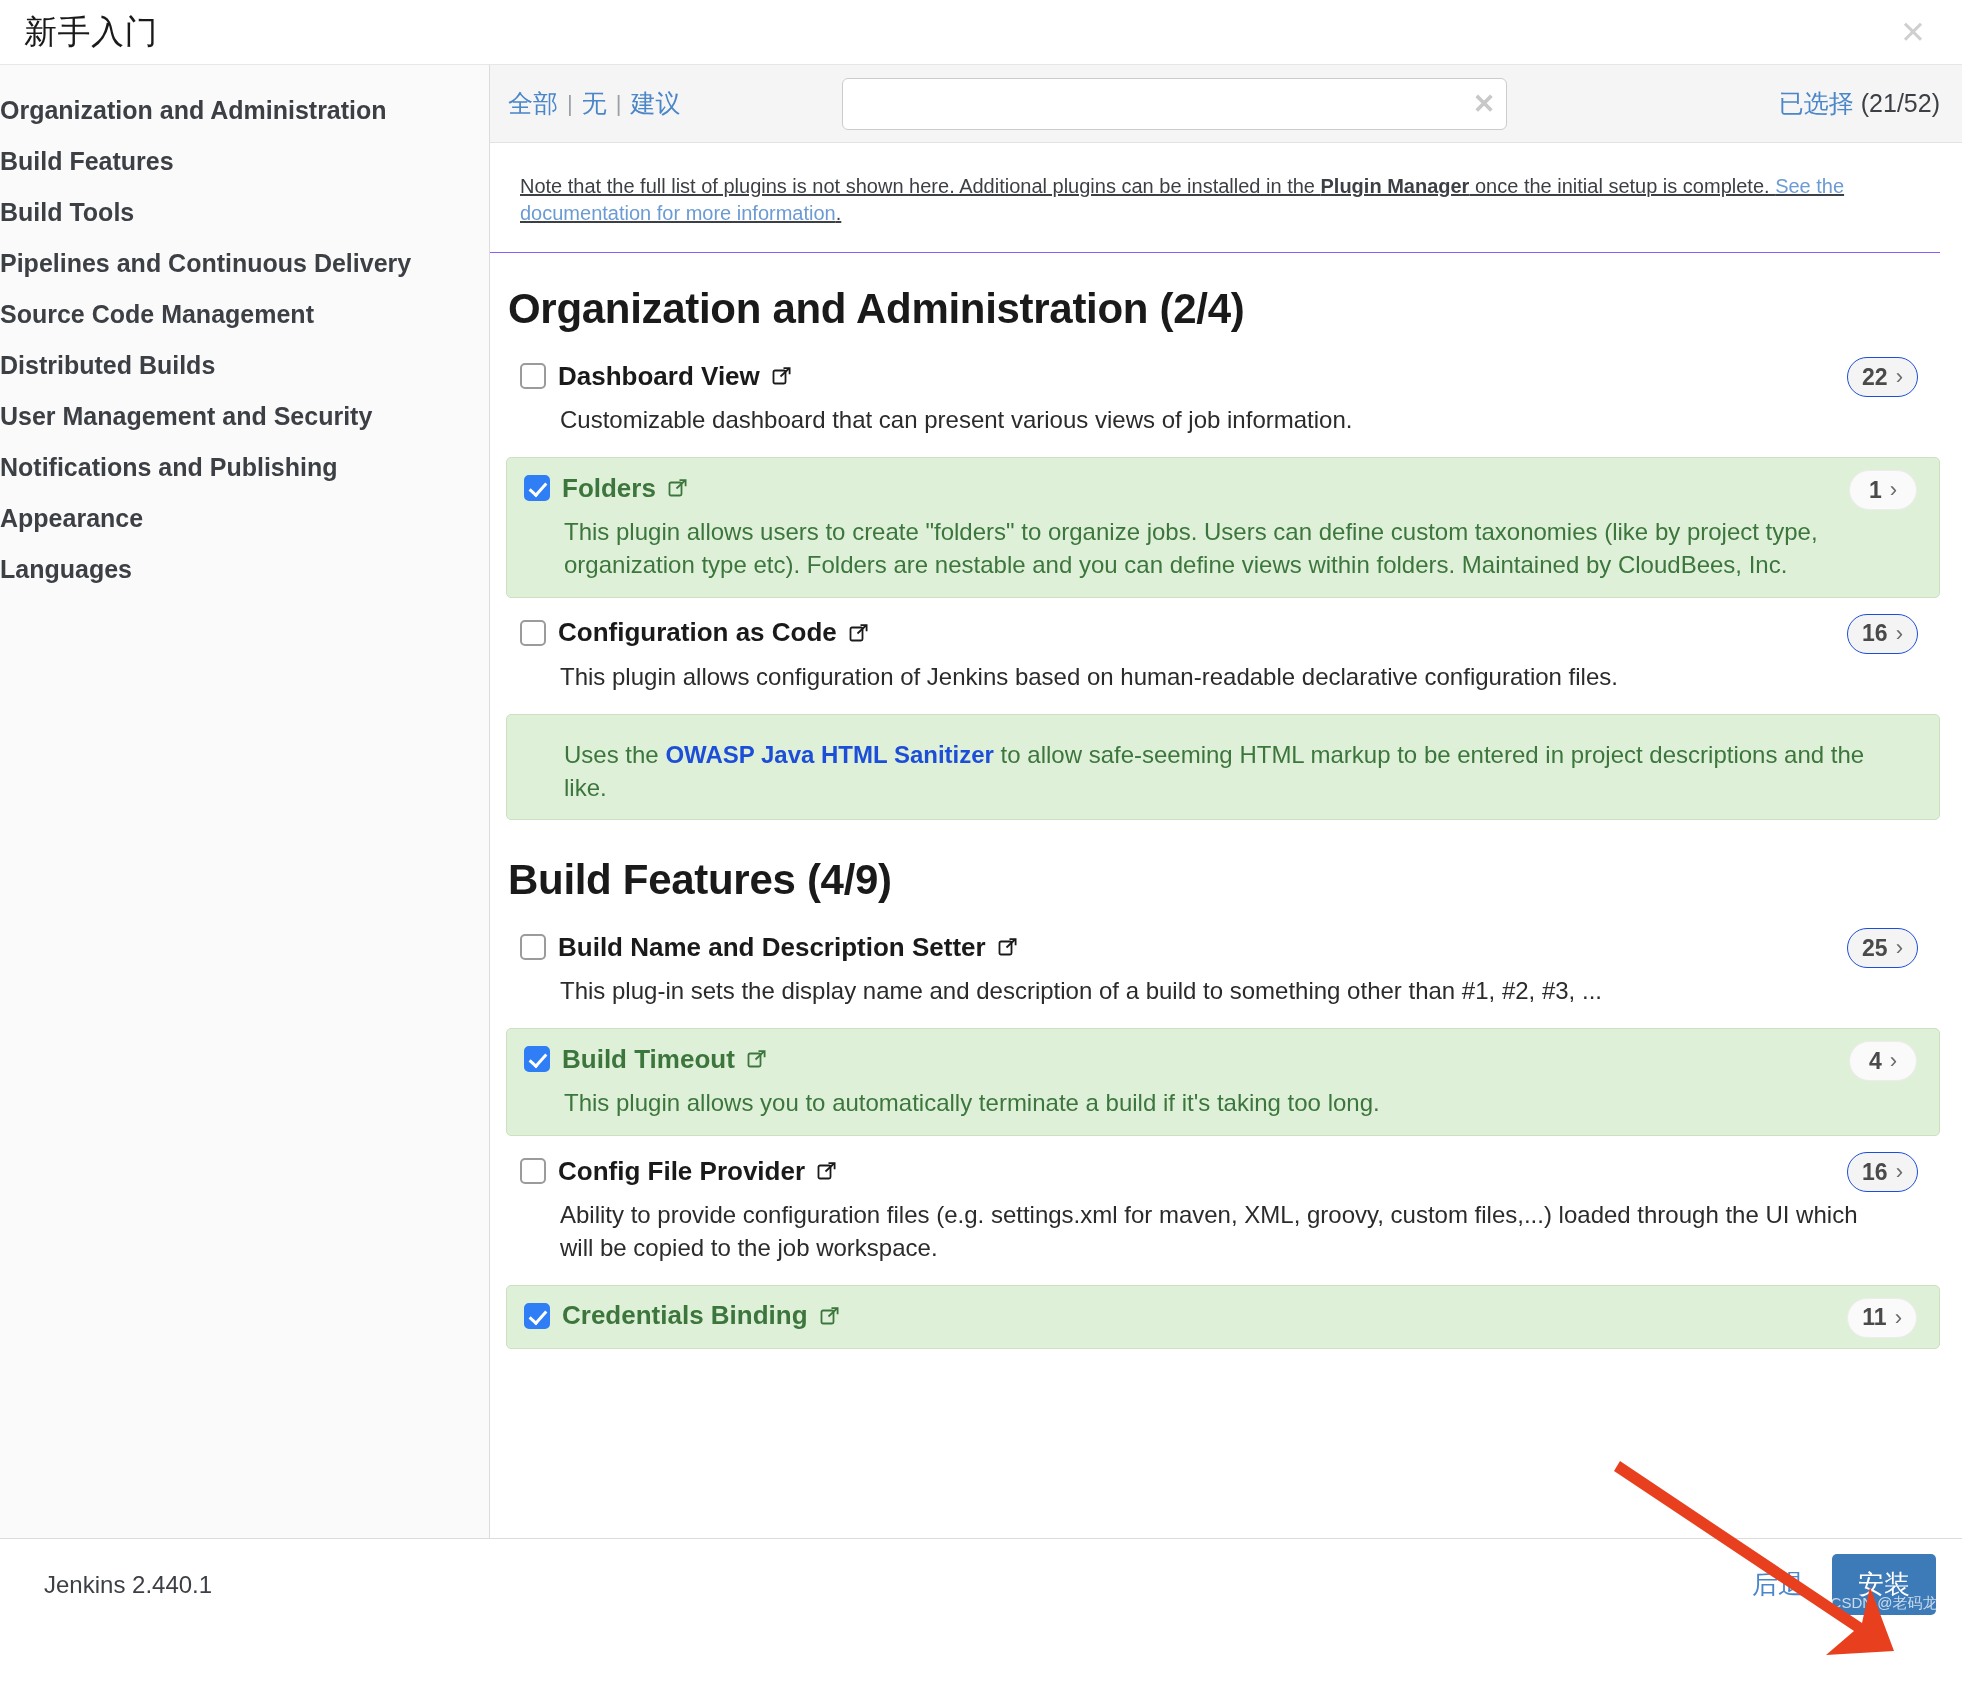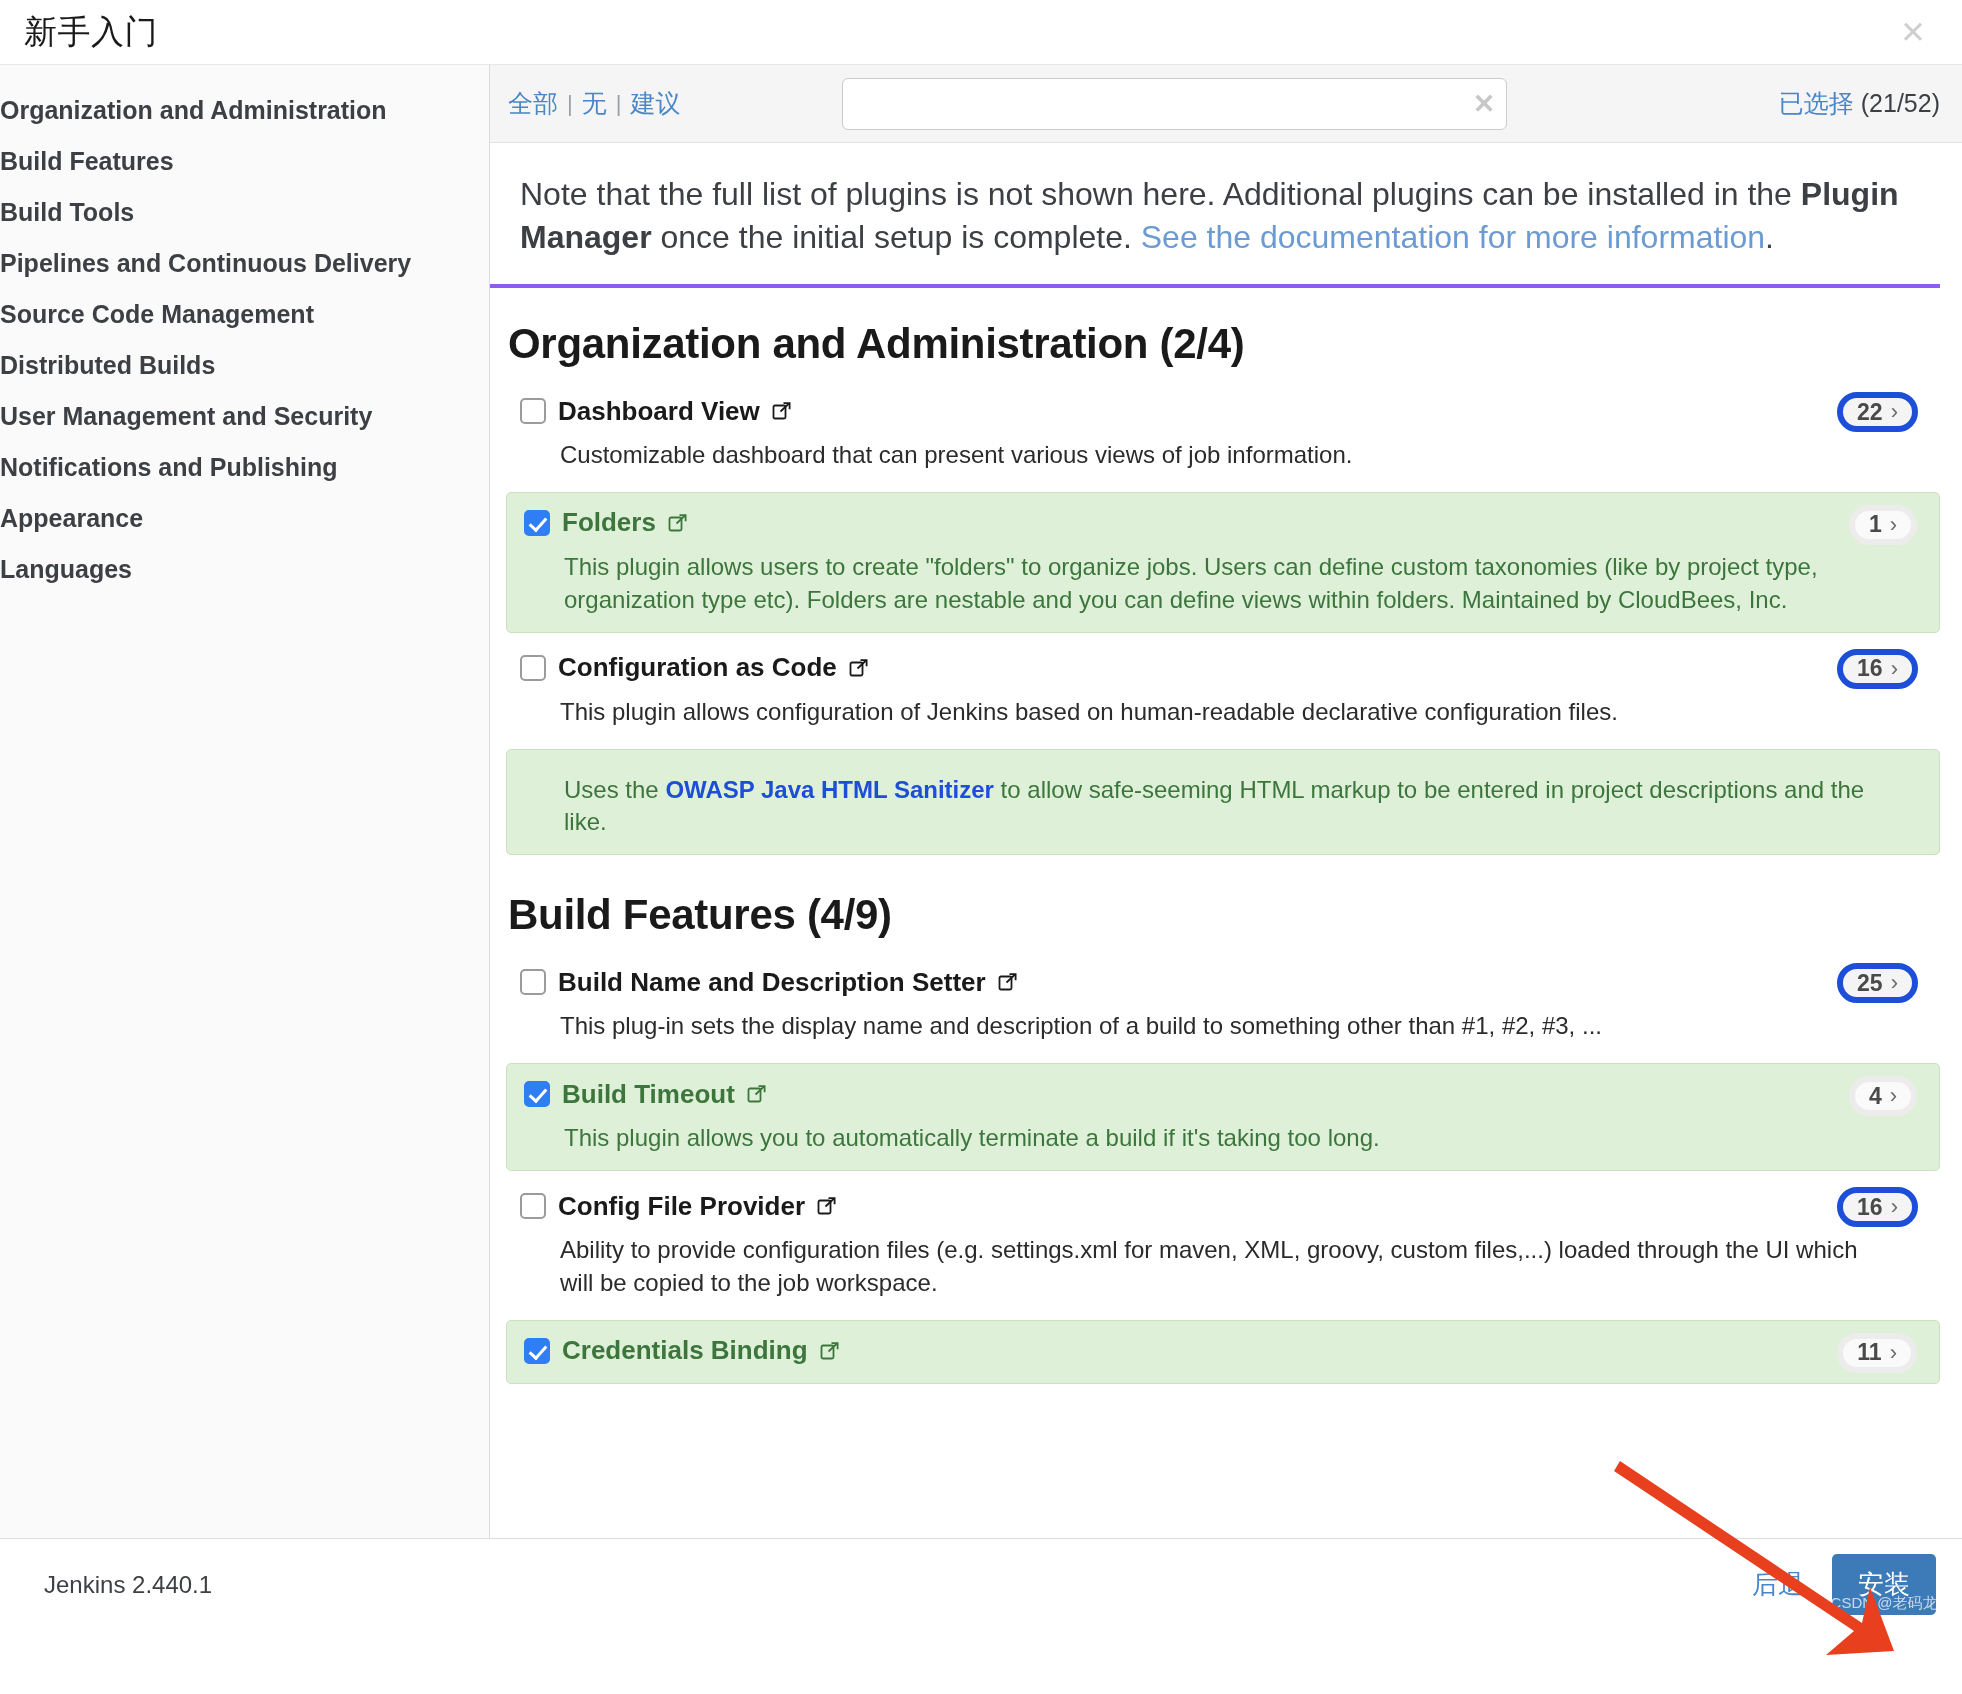--- a/index.html
+++ b/index.html
@@ -100,23 +100,24 @@
   }
   .selected-count .lbl { color: #4a86c8; cursor: pointer; }
 
   
   .scroll {
     flex: 1 1 auto; overflow: hidden;
     padding: 0 22px 0 0;
     position: relative;
   }
   .note {
-    font-size: 32px; line-height: 1.33; color: #3c3f44;
+    font-size: 20px; line-height: 1.33; color: #3c3f44;
     padding: 30px 38px 26px 30px;
-    border-bottom: 4px solid #8b5cf6;
+    border-bottom: 1px solid #8b5cf6;
+    text-decoration: underline;
   }
   .note b { font-weight: 700; }
   .note a { color: #6b9bd2; text-decoration: none; cursor: pointer; }
 
   .section-title {
     font-size: 42px; font-weight: 700; color: #1a1a1a;
     padding: 32px 0 12px 18px;
     letter-spacing: -.3px;
   }
 
@@ -162,21 +163,21 @@
   .plugin-desc {
     font-size: 24px; line-height: 1.37; color: #2b2b2b;
     padding: 11px 40px 0 40px;
   }
   .plugin.selected .plugin-desc { color: #3c763d; }
   .plugin-desc a { color: #1d4ed8; text-decoration: none; cursor: pointer; font-weight: bold; }
 
   .badge {
     position: absolute; right: 22px; top: 12px;
     min-width: 68px; height: 40px;
-    background: #f4f4f4; border: 6px solid #1d4ed8;
+    background: #f4f4f4; border: 1px solid #1d4ed8;
     border-radius: 20px;
     display: flex; align-items: center; justify-content: center;
     gap: 8px; padding: 0 14px;
     font-size: 23px; font-weight: 700; color: #4a4a4a;
     cursor: pointer;
   }
   .plugin.selected .badge { background: #fafafa; border-color: #ececec; }
   .badge .chev { font-weight: 400; font-size: 22px; color: #6b6b6b; }
 
   

